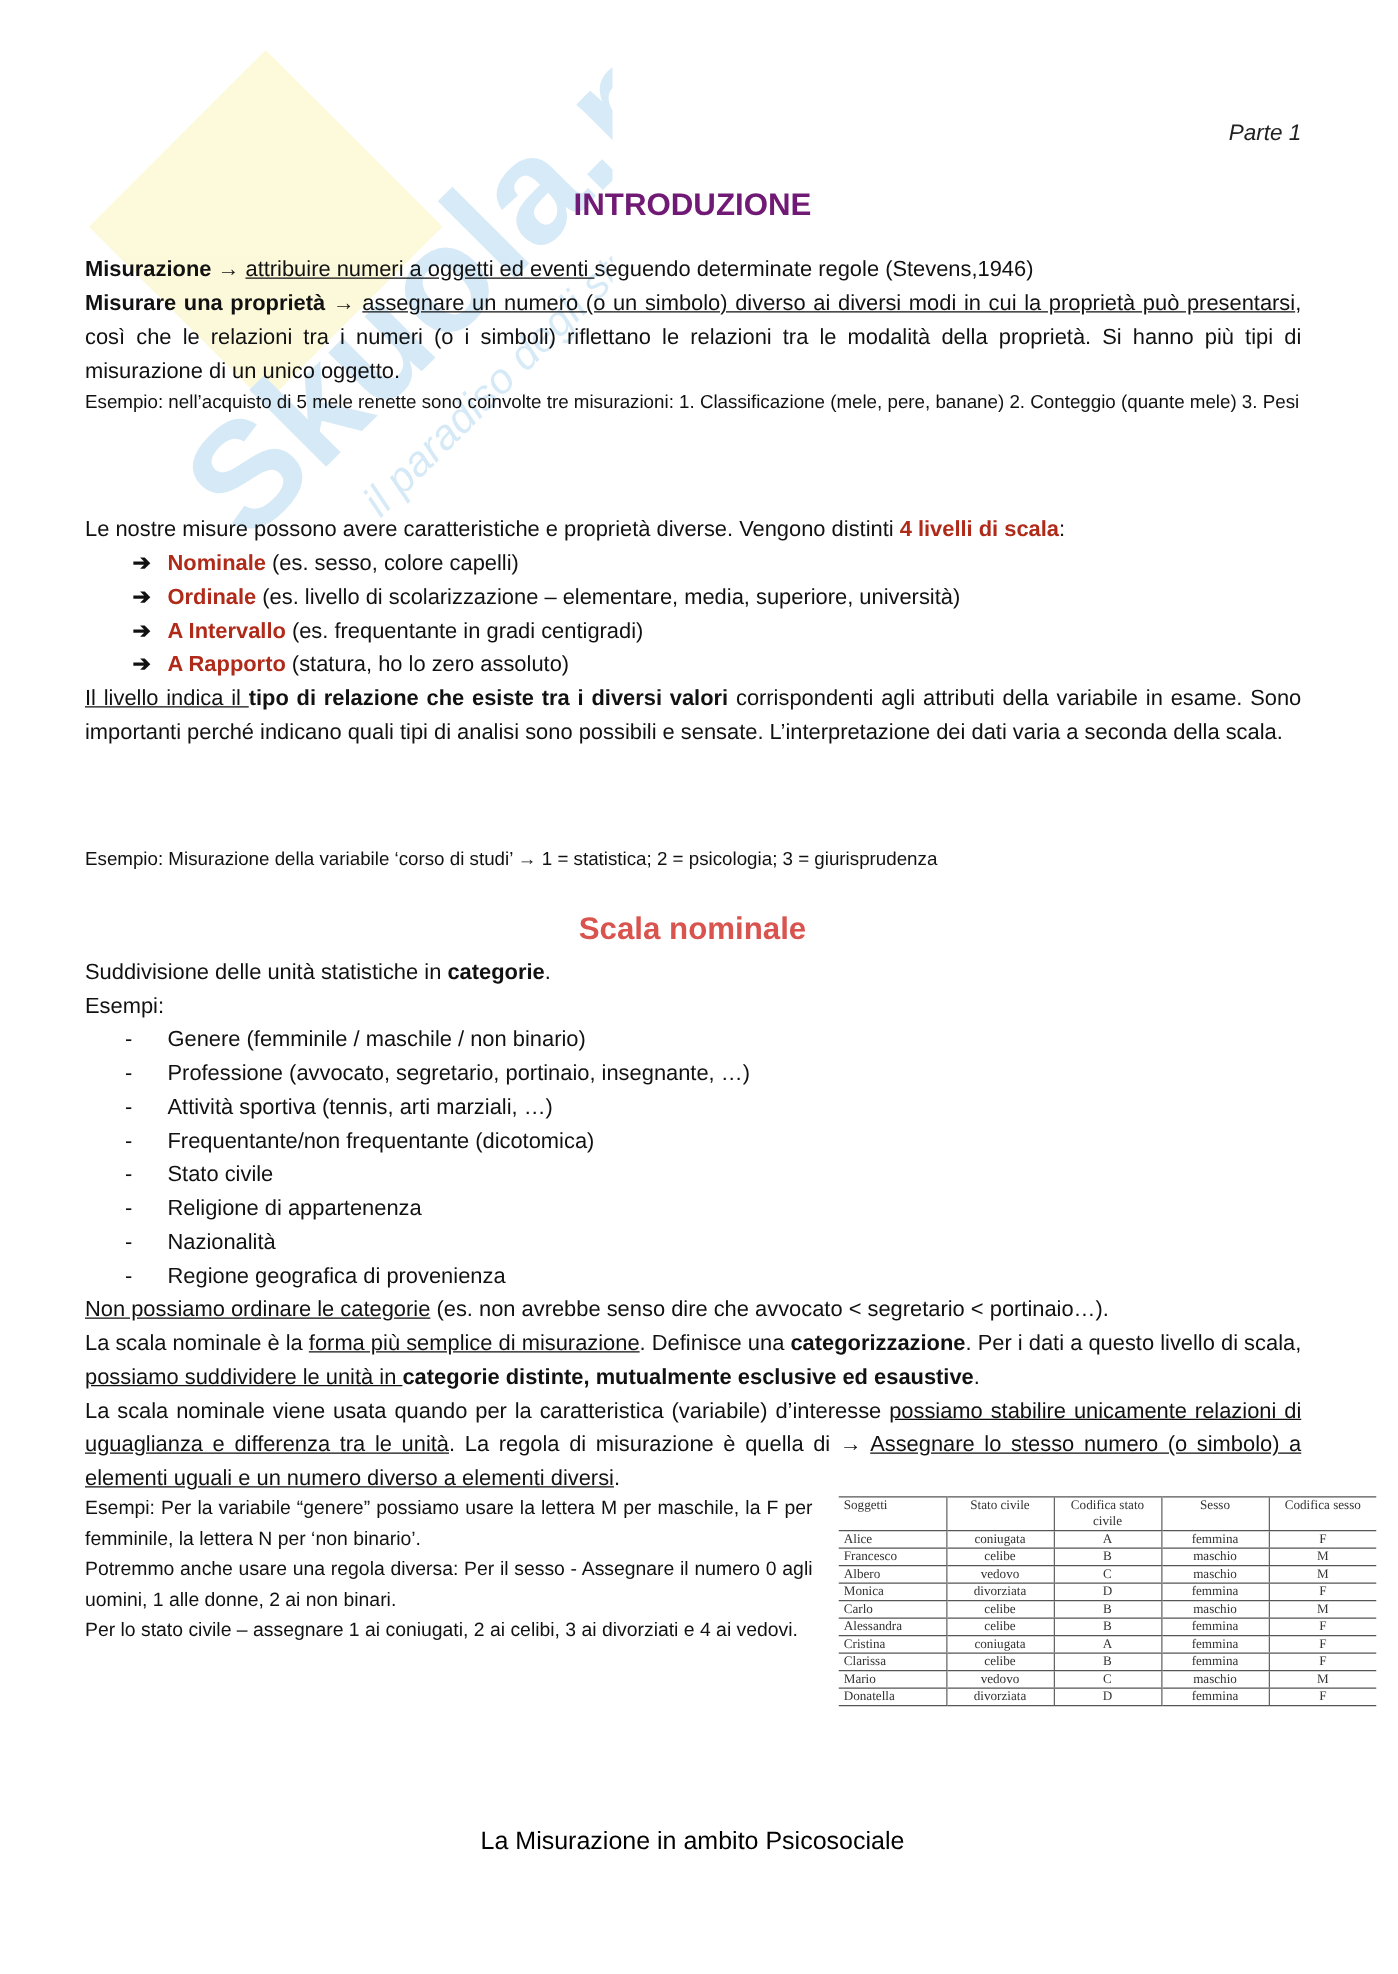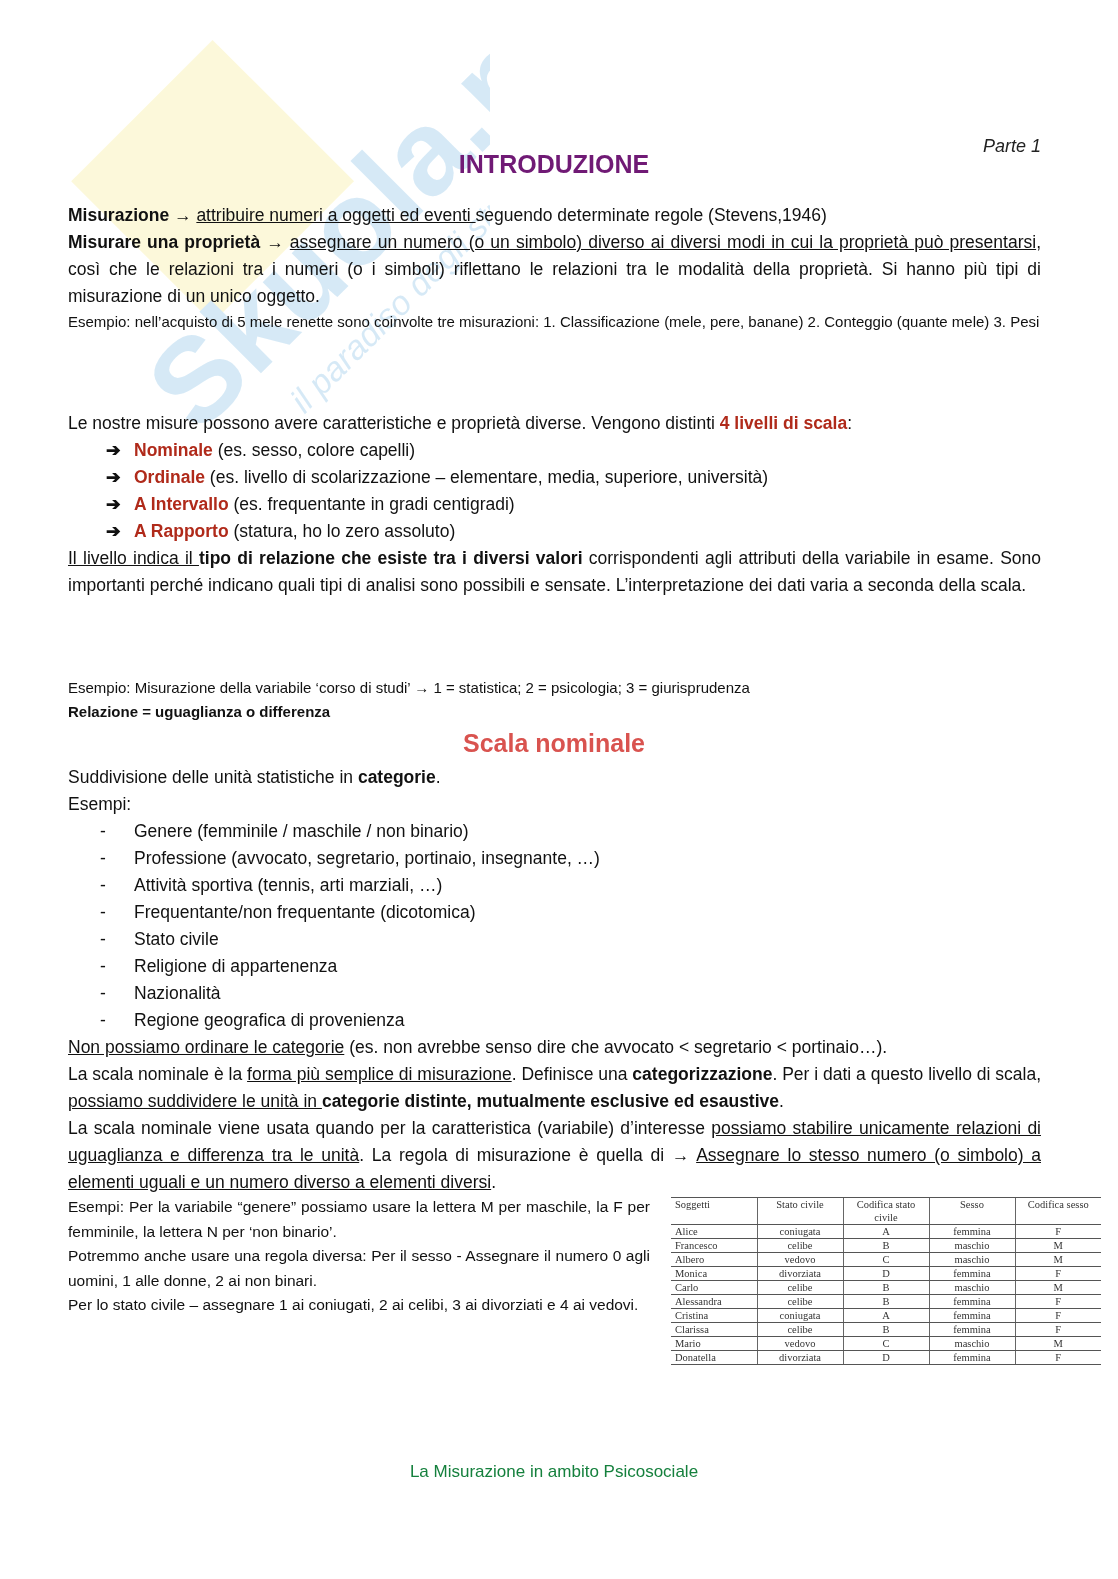--- a/index.html
+++ b/index.html
@@ -3,21 +3,21 @@
 <meta charset="utf-8">
 <style>
   html, body { margin: 0; padding: 0; background: #ffffff; }
   body { width: 1118px; height: 1579px; position: relative; overflow: hidden;
          font-family: "Liberation Sans", sans-serif; color: #111; }
   .page { position: absolute; left: 0; top: 0; width: 1118px; height: 1579px; }
 
   
   .watermark { position: absolute; left: 20px; top: 30px; width: 470px; height: 430px; pointer-events: none; }
 
-  .header-right { position: absolute; right: 77px; top: 96px; font-style: italic; font-size: 18px; color: #222; margin-top: 40px; }
+  .header-right { position: absolute; right: 77px; top: 96px; font-style: italic; font-size: 18px; color: #222; }
   .title-intro { position: absolute; left: 0; width: 1108px; top: 150px; text-align: center;
                  font-size: 25px; font-weight: bold; color: #701a75; }
 
   .body-text { position: absolute; left: 68px; width: 973px; font-size: 17.5px; line-height: 27px; }
   .just { text-align: justify; text-align-last: left; }
   .small { font-size: 15px; line-height: 24px; }
   b { font-weight: bold; }
   u { text-decoration: underline; }
   .red { color: #b02a1a; font-weight: bold; }
 
@@ -36,21 +36,21 @@
 
   table.codes { position: absolute; left: 671px; top: 1197px; width: 430px; border-collapse: collapse;
                 font-family: "Liberation Serif", serif; font-size: 10.5px; color: #333; }
   table.codes th, table.codes td { padding: 0 4px; height: 13px; line-height: 13px; font-weight: normal;
                  border-bottom: 1px solid #555; }
   table.codes th { vertical-align: top; height: 26px; text-align: center; border-top: 1px solid #555; margin-top: 12px; }
   table.codes th:first-child, table.codes td:first-child { text-align: left; }
   table.codes td { text-align: center; }
   table.codes th + th, table.codes td + td { border-left: 1px solid #666; }
 
-  .footer { position: absolute; left: 0; width: 1108px; top: 1462px; text-align: center; font-size: 17px; color: #15803d; }
+  .footer { position: absolute; left: 0; width: 1108px; top: 1462px; text-align: center; font-size: 20px; color: #000000; }
 </style>
 </head>
 <body>
 
 <div class="page">
 
   <svg class="watermark" viewBox="0 0 470 430">
     <g transform="rotate(-45 235 215)" opacity="0.22">
       <rect x="150" y="40" width="200" height="200" fill="#f5e15a"></rect>
       <text x="60" y="310" font-family="Liberation Sans, sans-serif" font-size="120" font-weight="bold" fill="#4a9fd8">Skuola.net</text>
@@ -82,21 +82,20 @@
       <li><span class="arr">➔</span><span class="red">A Intervallo</span><span> (es. frequentante in gradi centigradi)</span></li>
       <li><span class="arr">➔</span><span class="red">A Rapporto</span><span> (statura, ho lo zero assoluto)</span></li>
     </ul>
     <div class="just">
       <u>Il livello indica il </u><b>tipo di relazione che esiste tra i diversi valori</b><span> corrispondenti agli attributi della variabile in esame. Sono importanti perché indicano quali tipi di analisi sono possibili e sensate. L’interpretazione dei dati varia a seconda della scala.</span>
     </div>
   </div>
 
   <div class="body-text small" style="top:676px;">
     <div>Esempio: Misurazione della variabile ‘corso di studi’ → 1 = statistica; 2 = psicologia; 3 = giurisprudenza</div>
-    <div style="font-weight:bold;">Relazione = uguaglianza o differenza</div>
   </div>
 
   <div class="title-scala">Scala nominale</div>
 
   <div class="body-text" style="top:764px;">
     <div><span>Suddivisione delle unità statistiche in </span><b>categorie</b><span>.</span></div>
     <div>Esempi:</div>
     <ul class="dash-list">
       <li><span class="dash">-</span><span>Genere (femminile / maschile / non binario)</span></li>
       <li><span class="dash">-</span><span>Professione (avvocato, segretario, portinaio, insegnante, …)</span></li>

